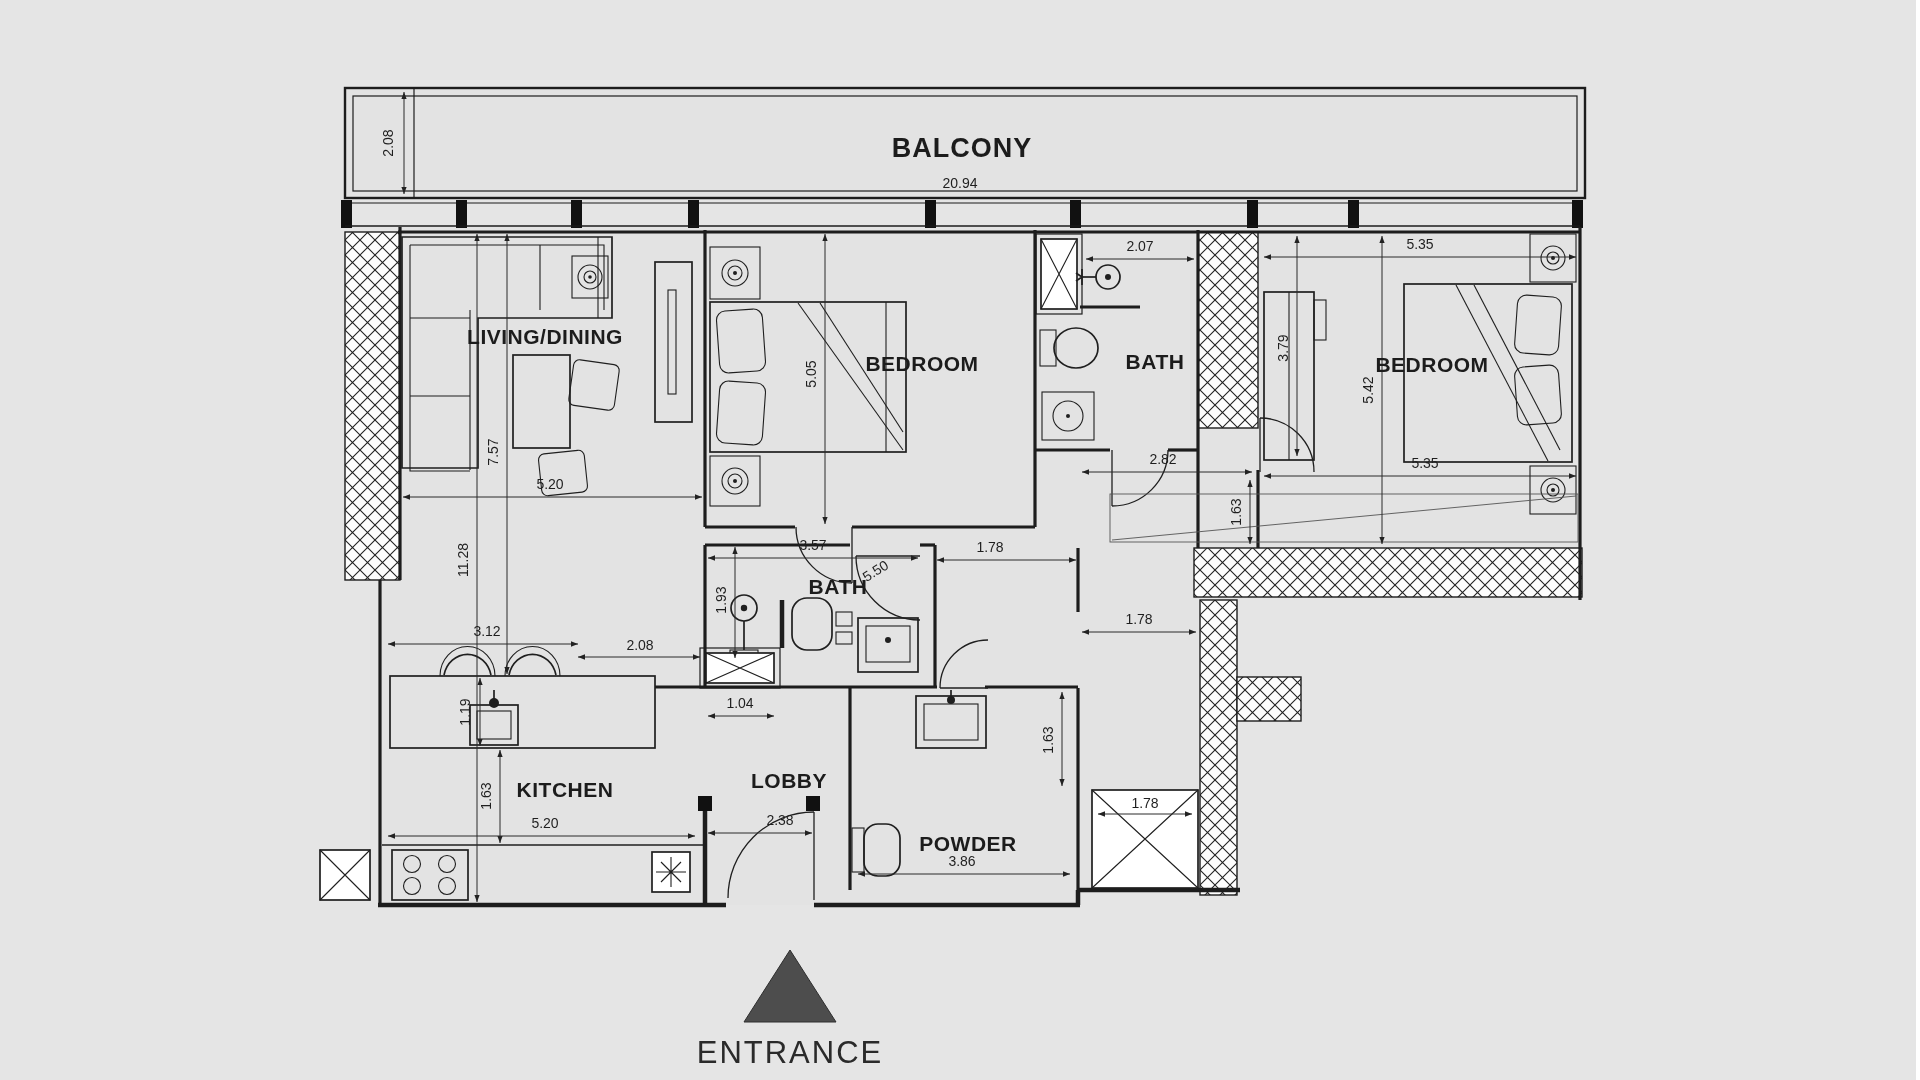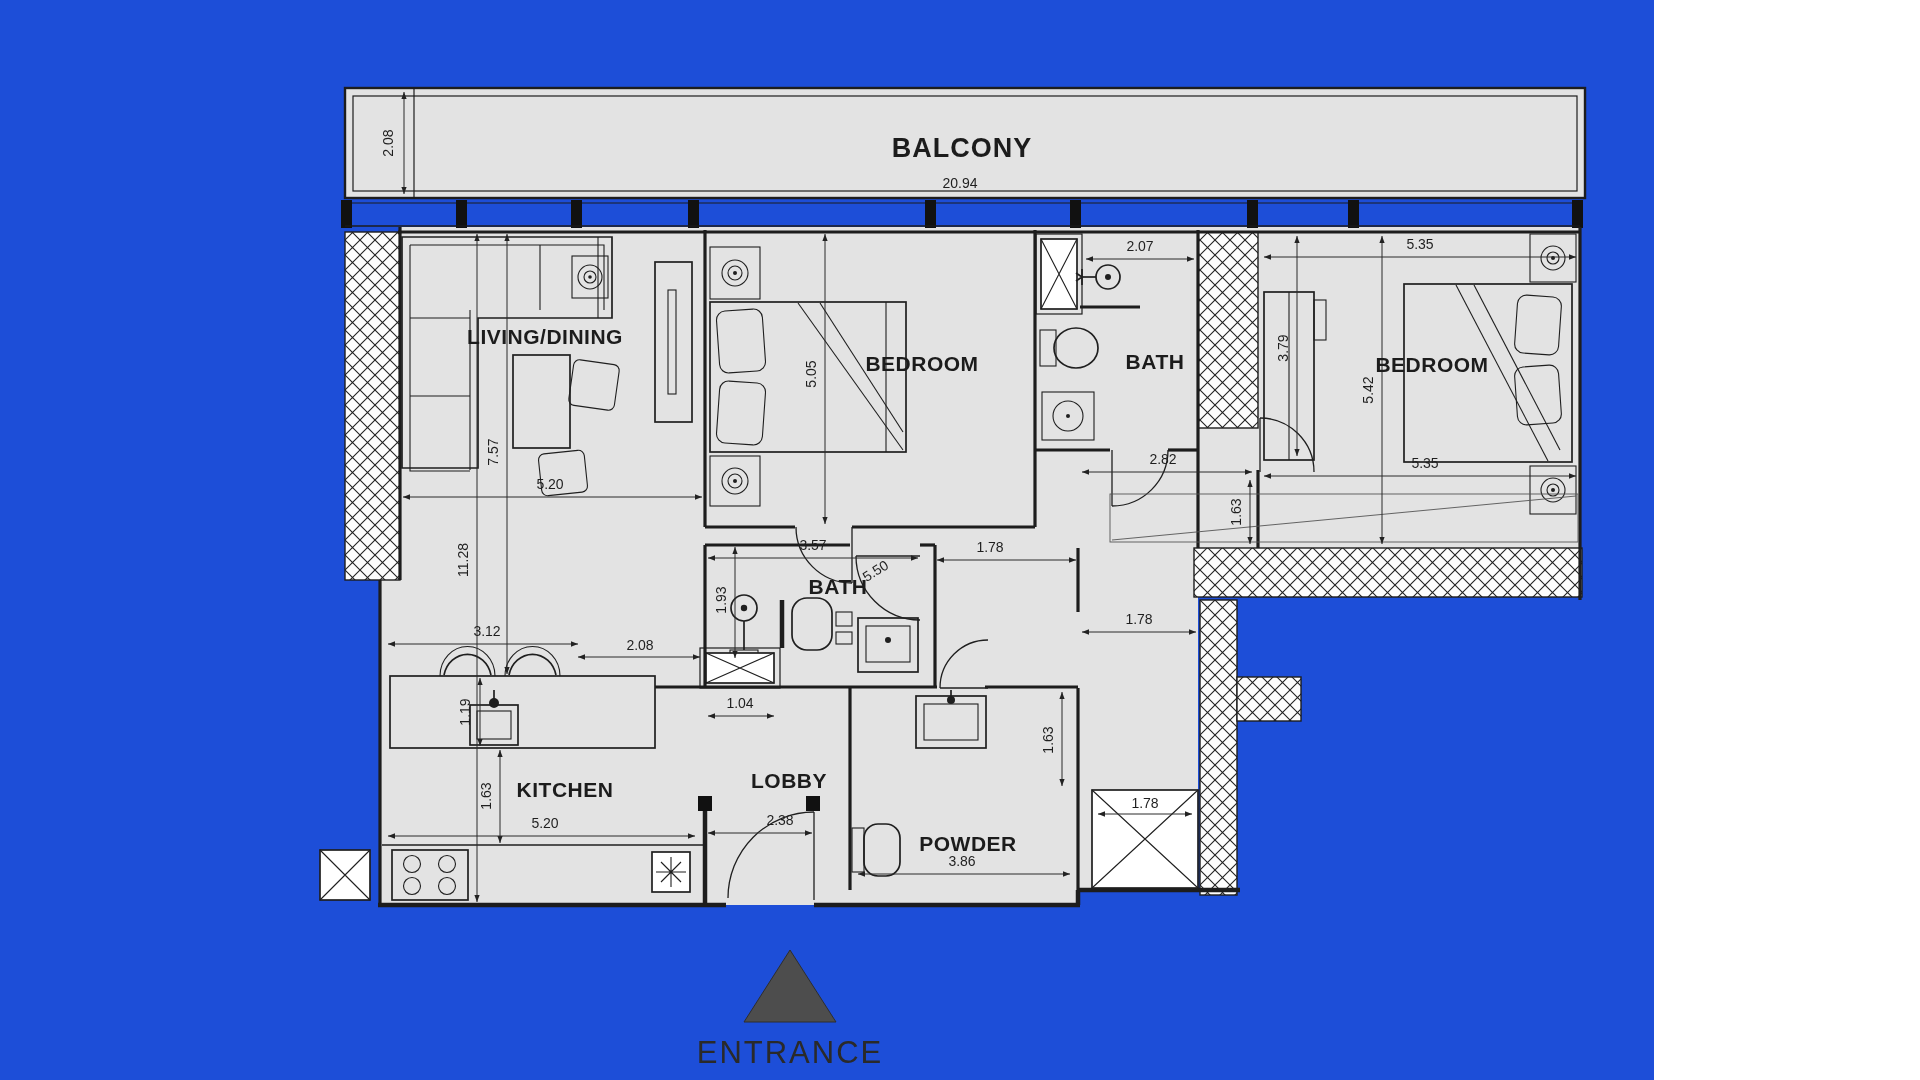--- a/index.html
+++ b/index.html
@@ -1,16 +1,16 @@
 <!DOCTYPE html>
 <html><head>
 <meta charset="utf-8">
 <style>
   html,body{margin:0;padding:0;background:#ffffff;}
-  #stage{position:relative;width:1654px;height:1080px;background:#1d4ed8;overflow:hidden;
+  #stage{position:relative;width:1916px;height:1080px;background:#e5e5e5;overflow:hidden;
          font-family:"Liberation Sans", sans-serif;}
   svg{position:absolute;left:0;top:0;}
   text{font-family:"Liberation Sans", sans-serif;fill:#1c1c1c;}
   .room-label{font-size:21px;font-weight:600;text-anchor:middle;letter-spacing:.5px;}
   .big-label{font-size:27px;font-weight:600;text-anchor:middle;letter-spacing:1px;}
   .entr-label{font-size:31px;font-weight:500;text-anchor:middle;letter-spacing:2px;fill:#2a2a2a;}
   .dim{font-size:14px;text-anchor:middle;fill:#1f1f1f;}
   .w2{stroke:#1d1d1d;stroke-width:1.2;fill:none;}
   .w3{stroke:#1d1d1d;stroke-width:3.2;fill:none;}
   .w4{stroke:#1d1d1d;stroke-width:4.5;fill:none;}

